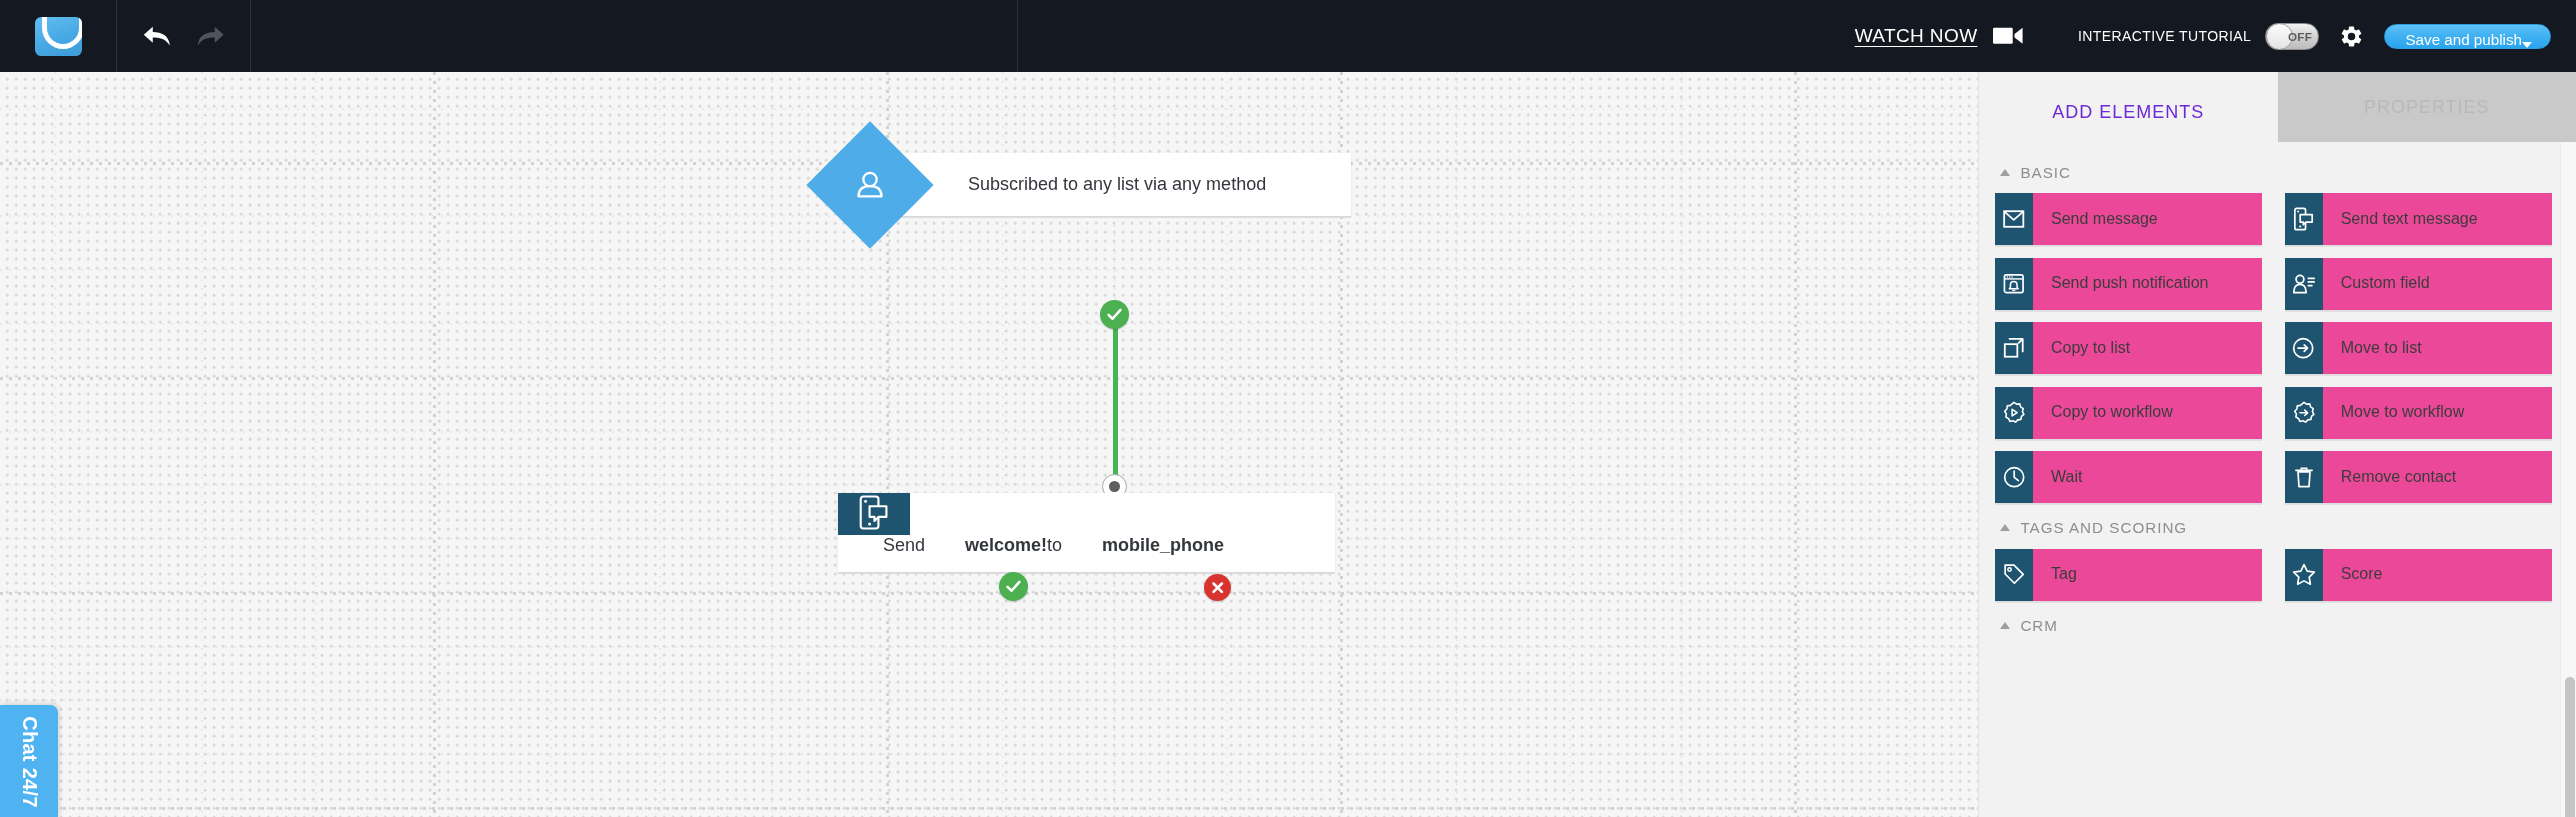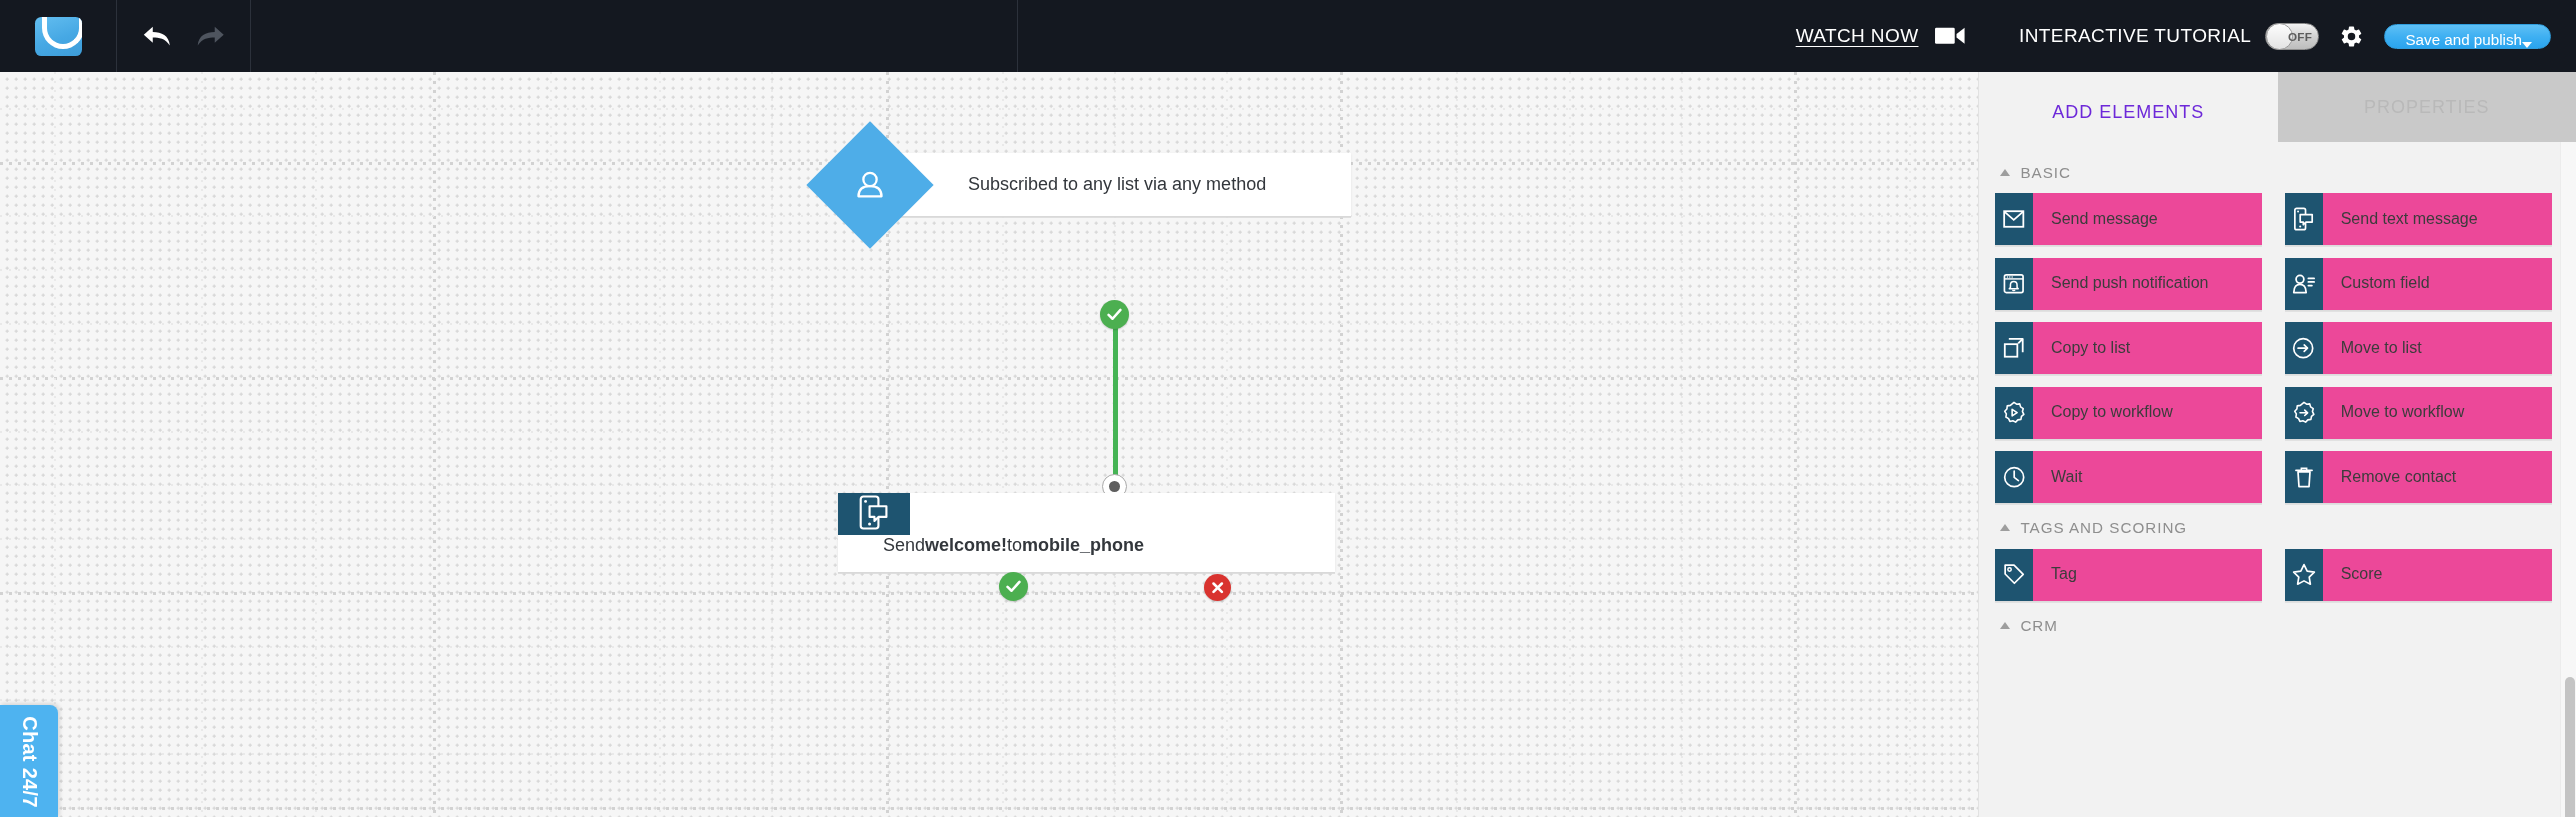--- a/index.html
+++ b/index.html
@@ -55,21 +55,21 @@
   }
   .watch-now {
     color: #ffffff; font-size: 19px; letter-spacing: 0.4px;
     text-decoration: underline; text-underline-offset: 3.6px;
     cursor: pointer; white-space: nowrap;
     font-family: Liberation Sans, sans-serif;
     text-align: right;
   }
   .video-icon { margin-left: 16px; display: flex; align-items: center; cursor: pointer; }
   .tutorial-label {
-    color: #ffffff; font-size: 19px; letter-spacing: 0.4px;
+    color: #ffffff; font-size: 14px; letter-spacing: 0.4px;
     margin-left: 54px; white-space: nowrap;
   }
   .toggle {
     margin-left: 14.3px;
     width: 54px; height: 27px; border-radius: 13.4px;
     background: linear-gradient(180deg, #f3f3f3 0%, #d2d2d2 48%, #bdbdbd 100%);
     border: 0.9px solid #8d8d8d;
     position: relative; cursor: pointer;
     display: flex; align-items: center; justify-content: flex-end;
     padding-right: 6.3px;
@@ -168,21 +168,21 @@
   }
   .node-action .node-icon-box {
     width: 72px; background: #1e5470;
     display: flex; align-items: center; justify-content: center;
     flex: none;
   }
   .node-action .node-label {
     display: flex; align-items: center;
     margin-left: 45px; font-size: 18px; color: #33373c;
   }
-  .node-label b { font-weight: bold; }
+  .node-label b { font-weight: bold; padding-left: 40px; }
 
   .conn-line {
     position: absolute; left: 1113px; top: 244px;
     width: 4.5px; height: 179px; background: #46b455;
   }
   .badge {
     position: absolute; border-radius: 50%;
     display: flex; align-items: center; justify-content: center;
     cursor: pointer;
   }

